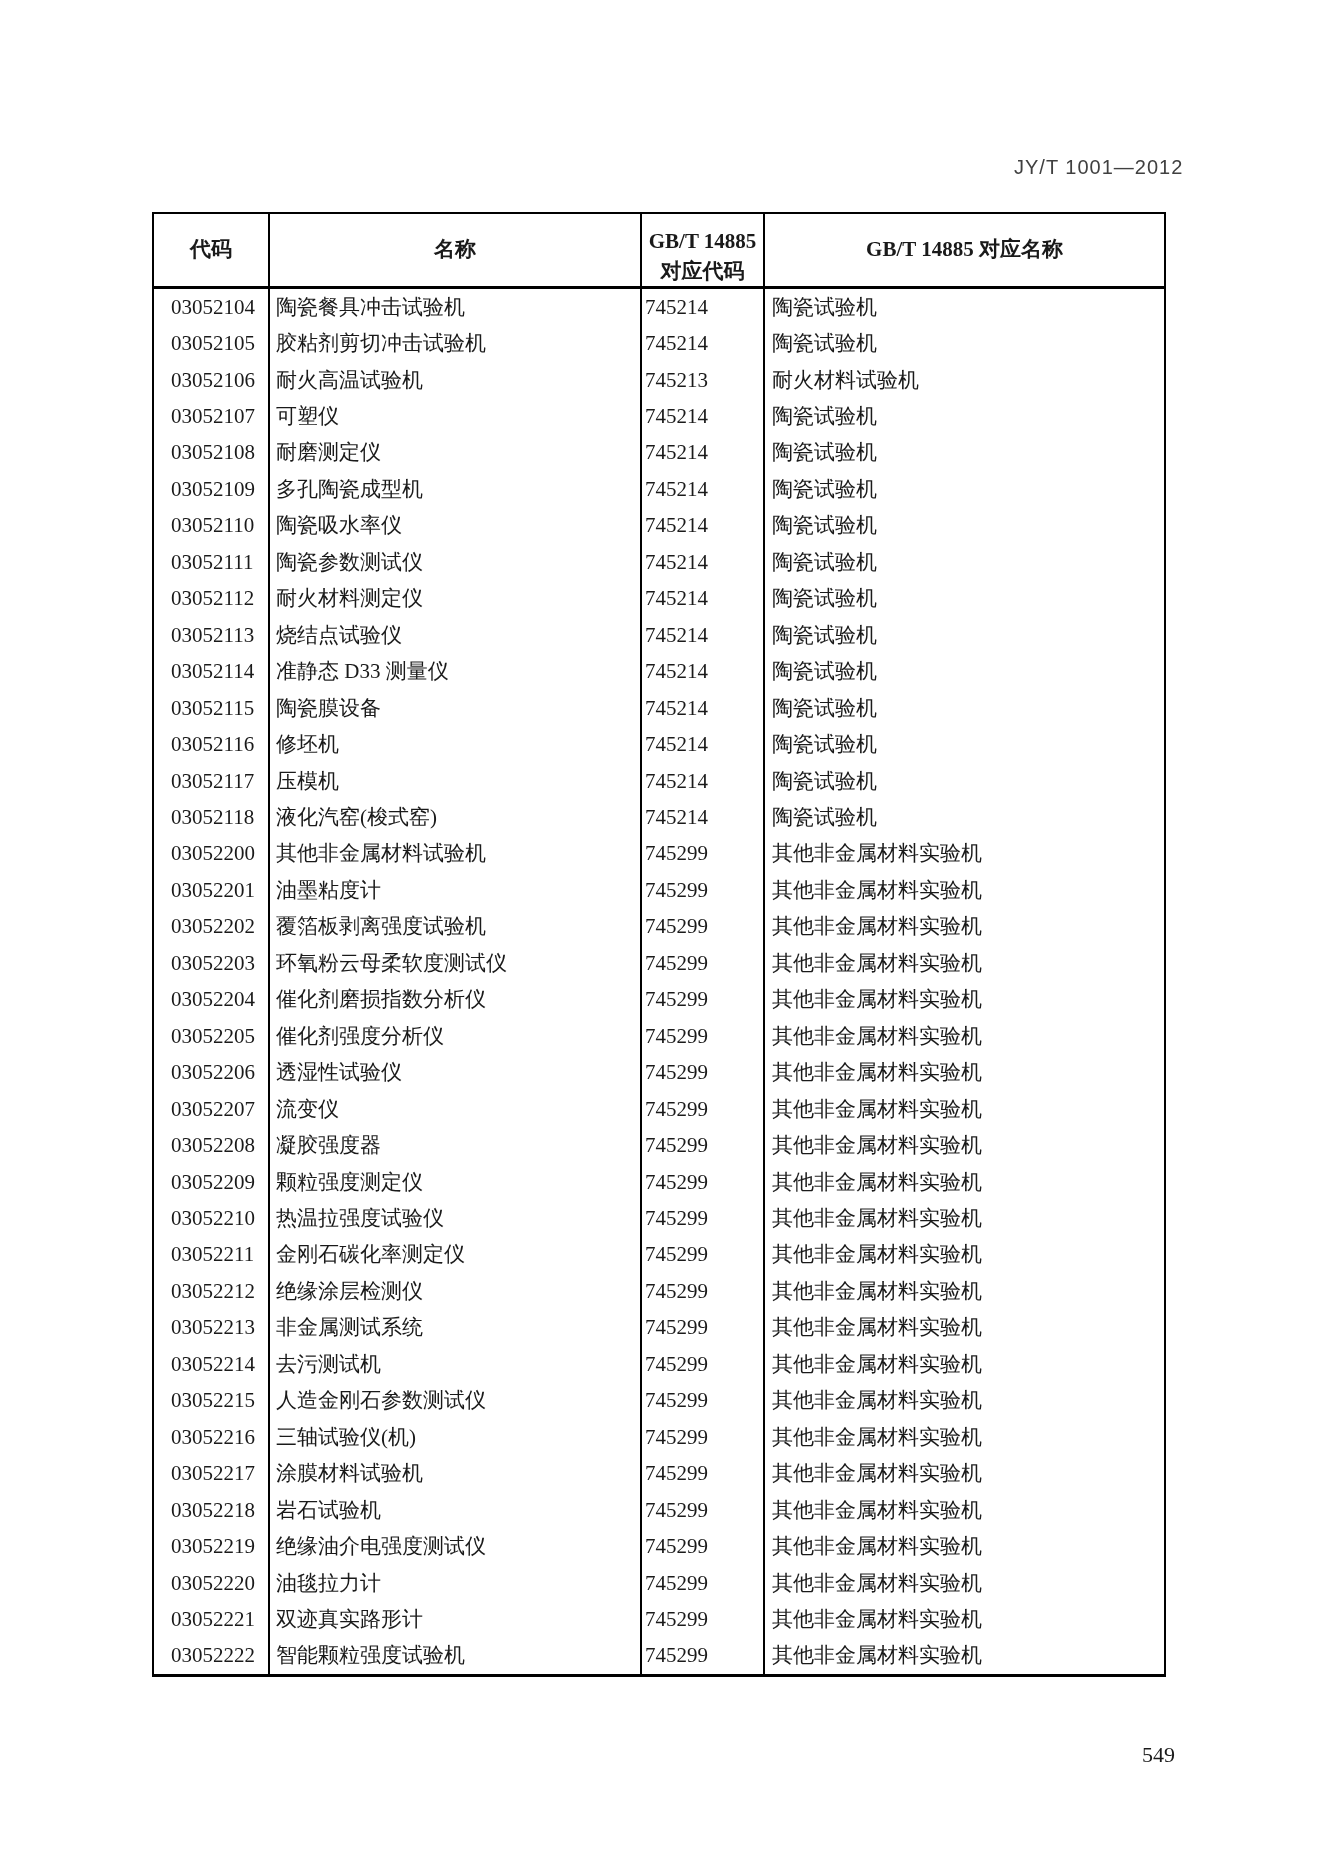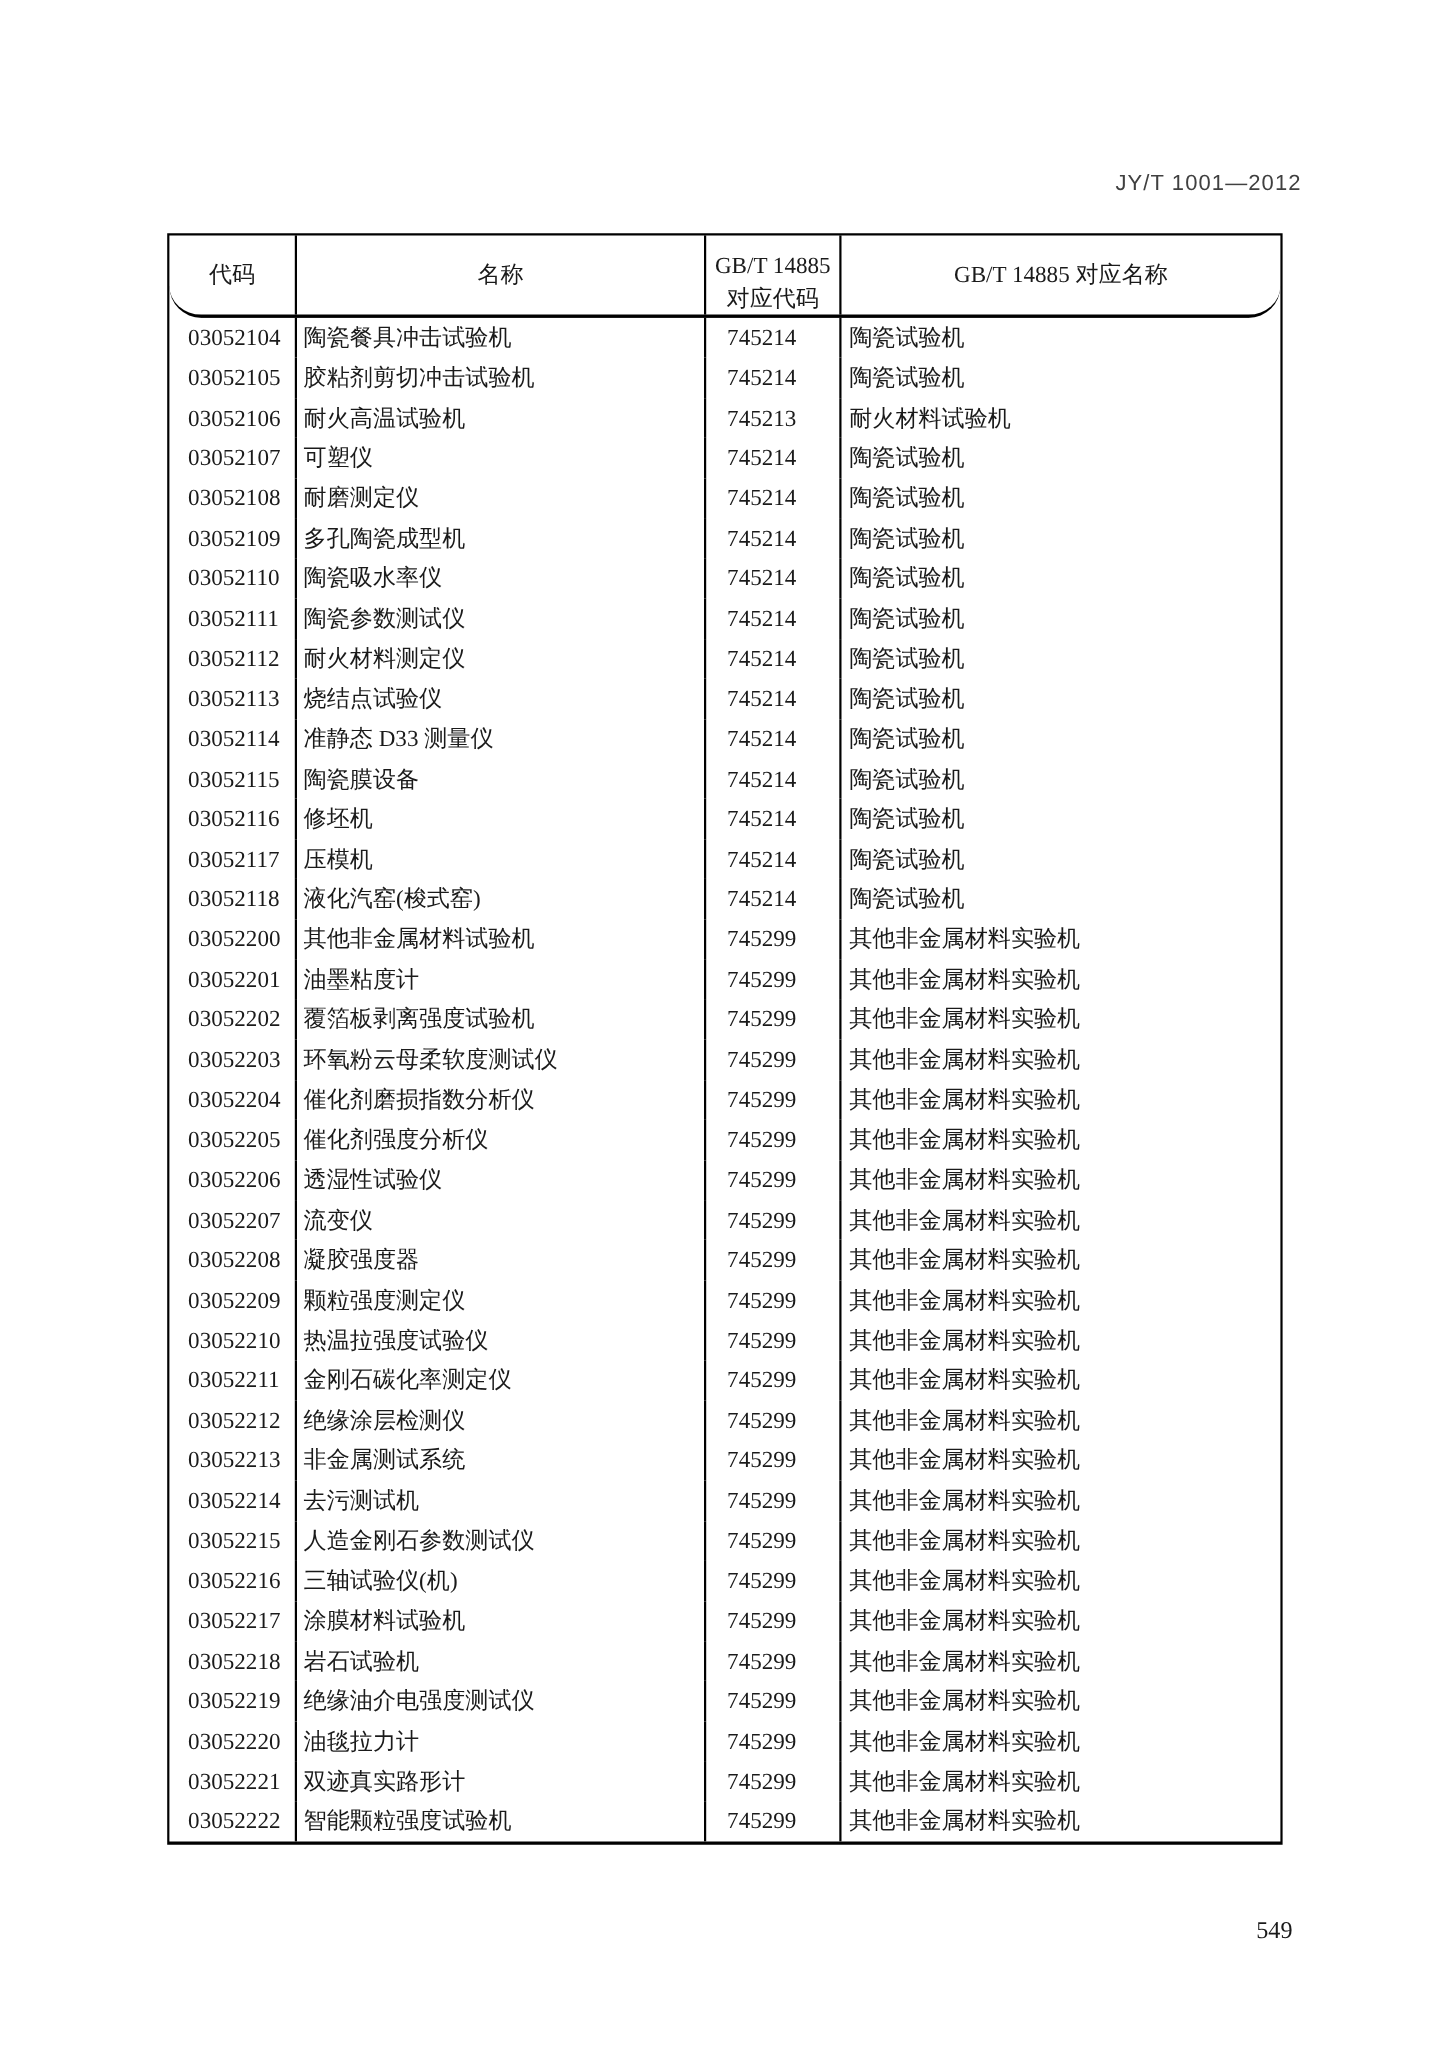--- a/index.html
+++ b/index.html
@@ -28,22 +28,21 @@
     border: 2px solid #000;
     border-bottom-width: 3px;
     display: flex;
     flex-direction: column;
   }
   .thead {
     height: 72px;
     flex: 0 0 72px;
     border-bottom: 3px solid #000;
     display: flex;
-    font-weight: normal;
-    border-radius: 29px;
+    font-weight: bold;
   }
   .thead .cell {
     justify-content: center;
     padding-left: 0;
     text-align: center;
   }
   .tbody {
     flex: 1 1 auto;
     display: flex;
     flex-direction: column;
@@ -53,21 +52,21 @@
     box-sizing: border-box;
     display: flex;
     align-items: center;
     font-size: 21px;
     line-height: 1.1;
     overflow: hidden;
     white-space: nowrap;
   }
   .c1 { width: 116px; flex: 0 0 116px; border-right: 2px solid #000; padding-left: 17px; }
   .c2 { width: 372px; flex: 0 0 372px; border-right: 2px solid #000; padding-left: 6px; }
-  .c3 { width: 123px; flex: 0 0 123px; border-right: 2px solid #000; padding-left: 19px; }
+  .c3 { width: 123px; flex: 0 0 123px; border-right: 2px solid #000; padding-left: 3px; }
   .c4 { flex: 1 1 auto; padding-left: 7px; }
   .thead .c3 {
     flex-direction: column;
     justify-content: flex-end;
     line-height: 30px;
   }
   .page-number {
     position: absolute;
     left: 1085px; top: 1718px;
     width: 90px;

